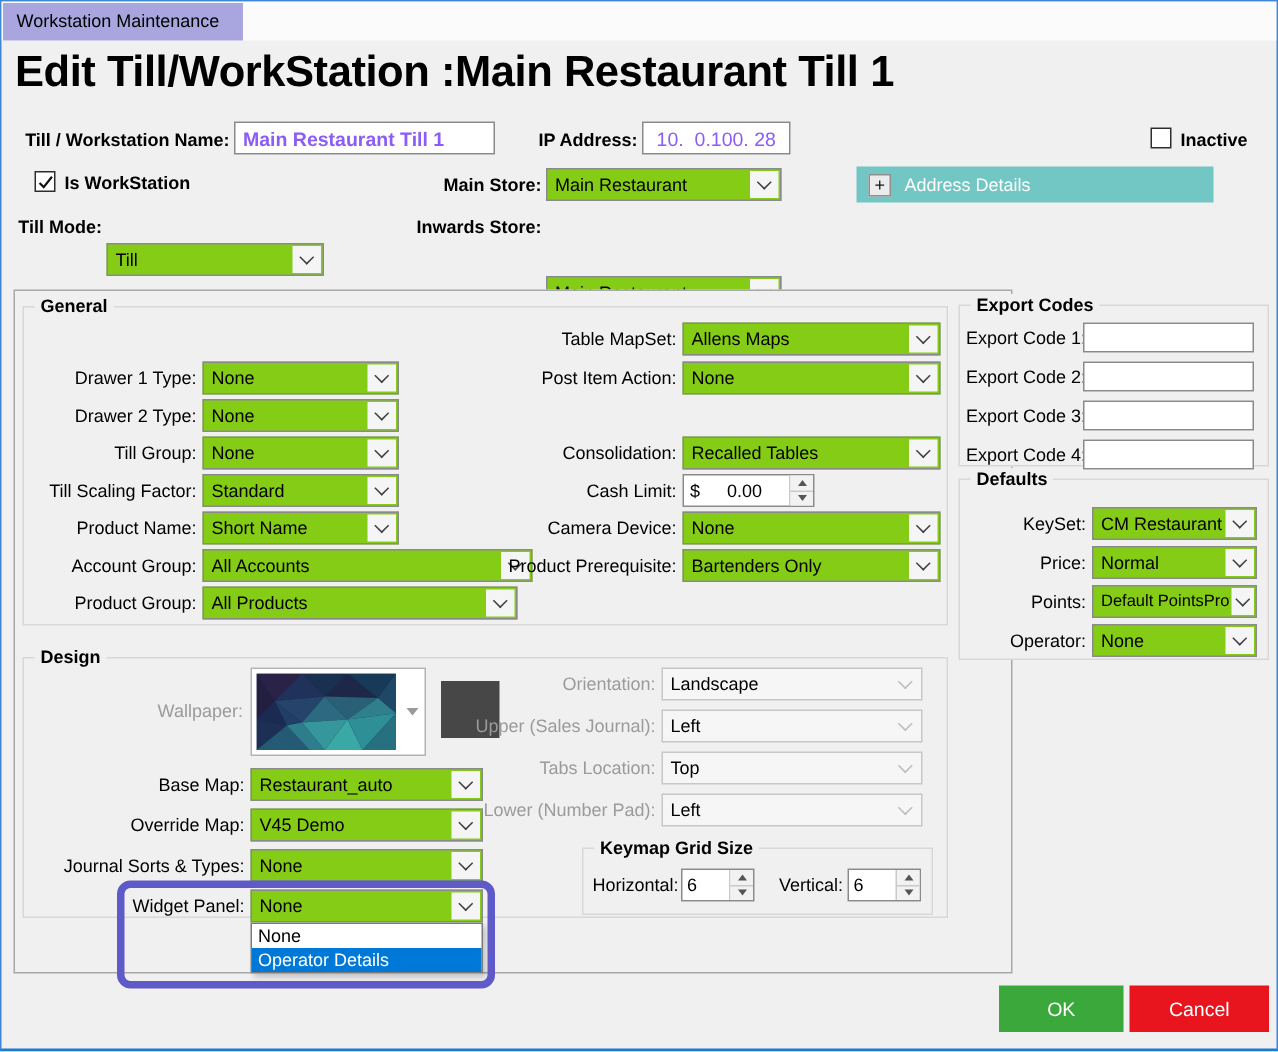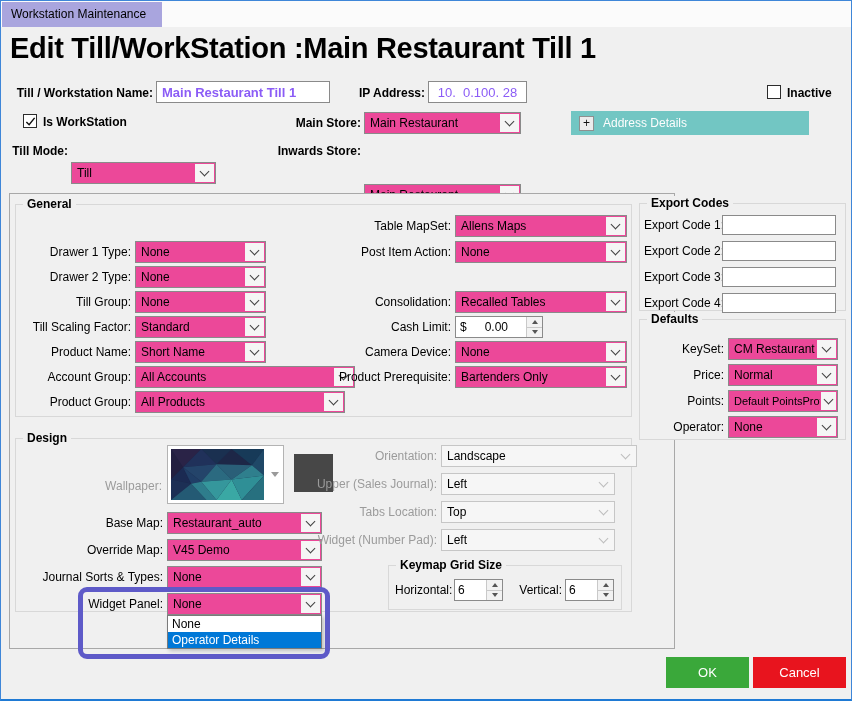--- a/index.html
+++ b/index.html
@@ -12,21 +12,21 @@
             padding:0 16px 0 9px; line-height:25px; font-size:12px; }
   .title { position:absolute; left:9px; top:31px; font-size:29px; font-weight:bold; letter-spacing:-0.3px; white-space:nowrap; }
 
   .lbl { font-size:12px; display:inline-block; white-space:nowrap; }
   .b { font-weight:bold; } .r { text-align:right; } .gray { color:#9b9b9b; }
   .abs { position:absolute; }
   .row { position:absolute; display:flex; align-items:center; height:22px; gap:4px; }
 
   .tbox { position:absolute; background:#fff; border:1px solid #8a8a8a; height:22px;
           padding:0 5px; font-size:13px; font-family:inherit; color:#8b5cf6; }
-  .combo { position:relative; background:#ec4899; border:1px solid #8a8a8a; height:22px;
+  .combo { position:relative; background:#84cc16; border:1px solid #8a8a8a; height:22px;
            display:flex; align-items:center; padding:0 22px 0 5px; font-size:12px; cursor:default; flex:none; }
   .combo .cval { white-space:nowrap; overflow:hidden; }
   .chevbox { position:absolute; right:1px; top:1px; bottom:1px; width:19px; background:#f5f5f5;
              display:flex; align-items:center; justify-content:center; }
   .chev { width:7px; height:7px; border-right:1.4px solid #404040; border-bottom:1.4px solid #404040;
           transform:rotate(45deg); margin-top:-4px; }
   .combo.dis { background:#f6f6f6; border-color:#c6c6c6; }
   .combo.dis .chevbox { background:transparent; }
   .combo.dis .chev { border-color:#bdbdbd; }
 
@@ -316,21 +316,21 @@
           <span class="chevbox">
             <span class="chev"></span>
           </span>
         </div>
       </div>
   </div>
 
   <div class="group" style="left:14px;top:437px;width:617px;height:174px;">
     <span class="gtitle">Design</span>
 
-    <span class="lbl r gray abs" style="left:0;top:28px;width:146px;margin-top:12px;">Wallpaper:</span>
+    <span class="lbl r gray abs" style="left:0;top:28px;width:146px;">Wallpaper:</span>
     <div class="wallctl" style="left:151px;top:6px;width:117px;height:59px;">
       <svg width="93" height="51" viewBox="0 0 92 50" preserveAspectRatio="none">
         <rect width="92" height="50" fill="#1d2747"></rect>
         <polygon points="0,0 30,0 12,18" fill="#2a2347"></polygon>
           <polygon points="30,0 60,0 45,15" fill="#1a3050"></polygon>
         <polygon points="60,0 92,0 80,16" fill="#173a58"></polygon>
           <polygon points="12,18 30,0 45,15" fill="#20315a"></polygon>
         <polygon points="0,0 12,18 0,30" fill="#231f40"></polygon>
           <polygon points="0,30 12,18 20,34" fill="#1b2a52"></polygon>
         <polygon points="12,18 45,15 30,32" fill="#24446a"></polygon>
@@ -383,21 +383,21 @@
       <div class="combo" style="width:155px;">
           <span class="cval">None</span>
           <span class="chevbox">
             <span class="chev"></span>
           </span>
         </div>
       </div>
 
     <div class="row" style="left:205px;top:6px;">
         <span class="lbl r gray" style="width:216px;">Orientation:</span>
-      <div class="combo dis" style="width:196px;">
+      <div class="combo dis" style="width:174px;">
           <span class="cval">Landscape</span>
           <span class="chevbox">
             <span class="chev"></span>
           </span>
         </div>
       </div>
     <div class="row" style="left:205px;top:34px;">
         <span class="lbl r gray" style="width:216px;">Upper (Sales Journal):</span>
       <div class="combo dis" style="width:174px;">
           <span class="cval">Left</span>
@@ -409,21 +409,21 @@
     <div class="row" style="left:205px;top:62px;">
         <span class="lbl r gray" style="width:216px;">Tabs Location:</span>
       <div class="combo dis" style="width:174px;">
           <span class="cval">Top</span>
           <span class="chevbox">
             <span class="chev"></span>
           </span>
         </div>
       </div>
     <div class="row" style="left:205px;top:90px;">
-        <span class="lbl r gray" style="width:216px;">Widget (Number Pad):</span>
+        <span class="lbl r gray" style="width:216px;">Lower (Number Pad):</span>
       <div class="combo dis" style="width:174px;">
           <span class="cval">Left</span>
           <span class="chevbox">
             <span class="chev"></span>
           </span>
         </div>
       </div>
 
     <div class="group" style="left:372px;top:126px;width:234px;height:45px;">
       <span class="gtitle">Keymap Grid Size</span>

